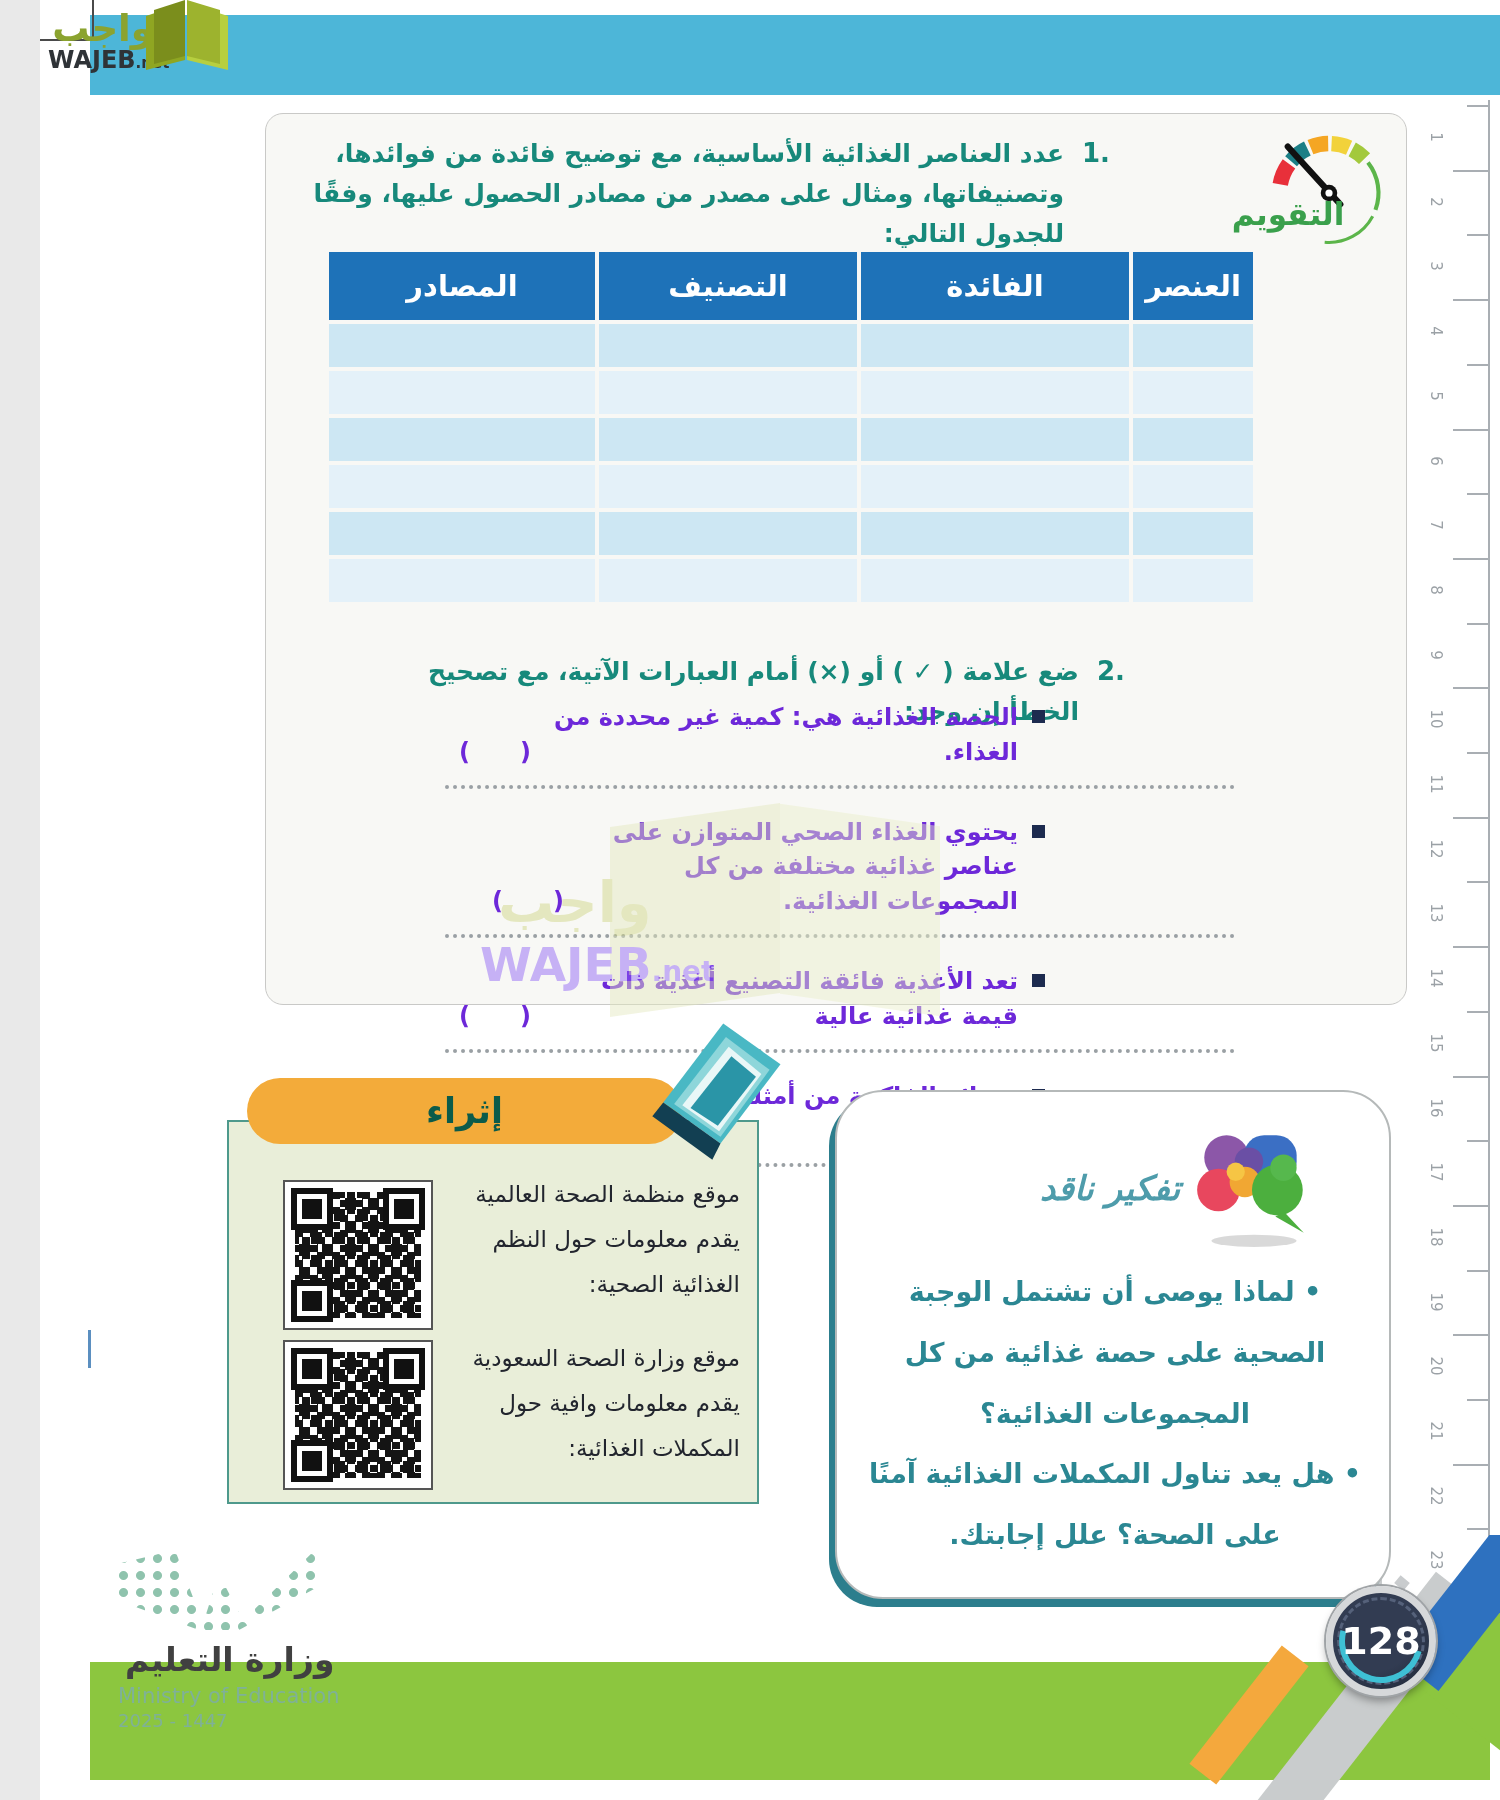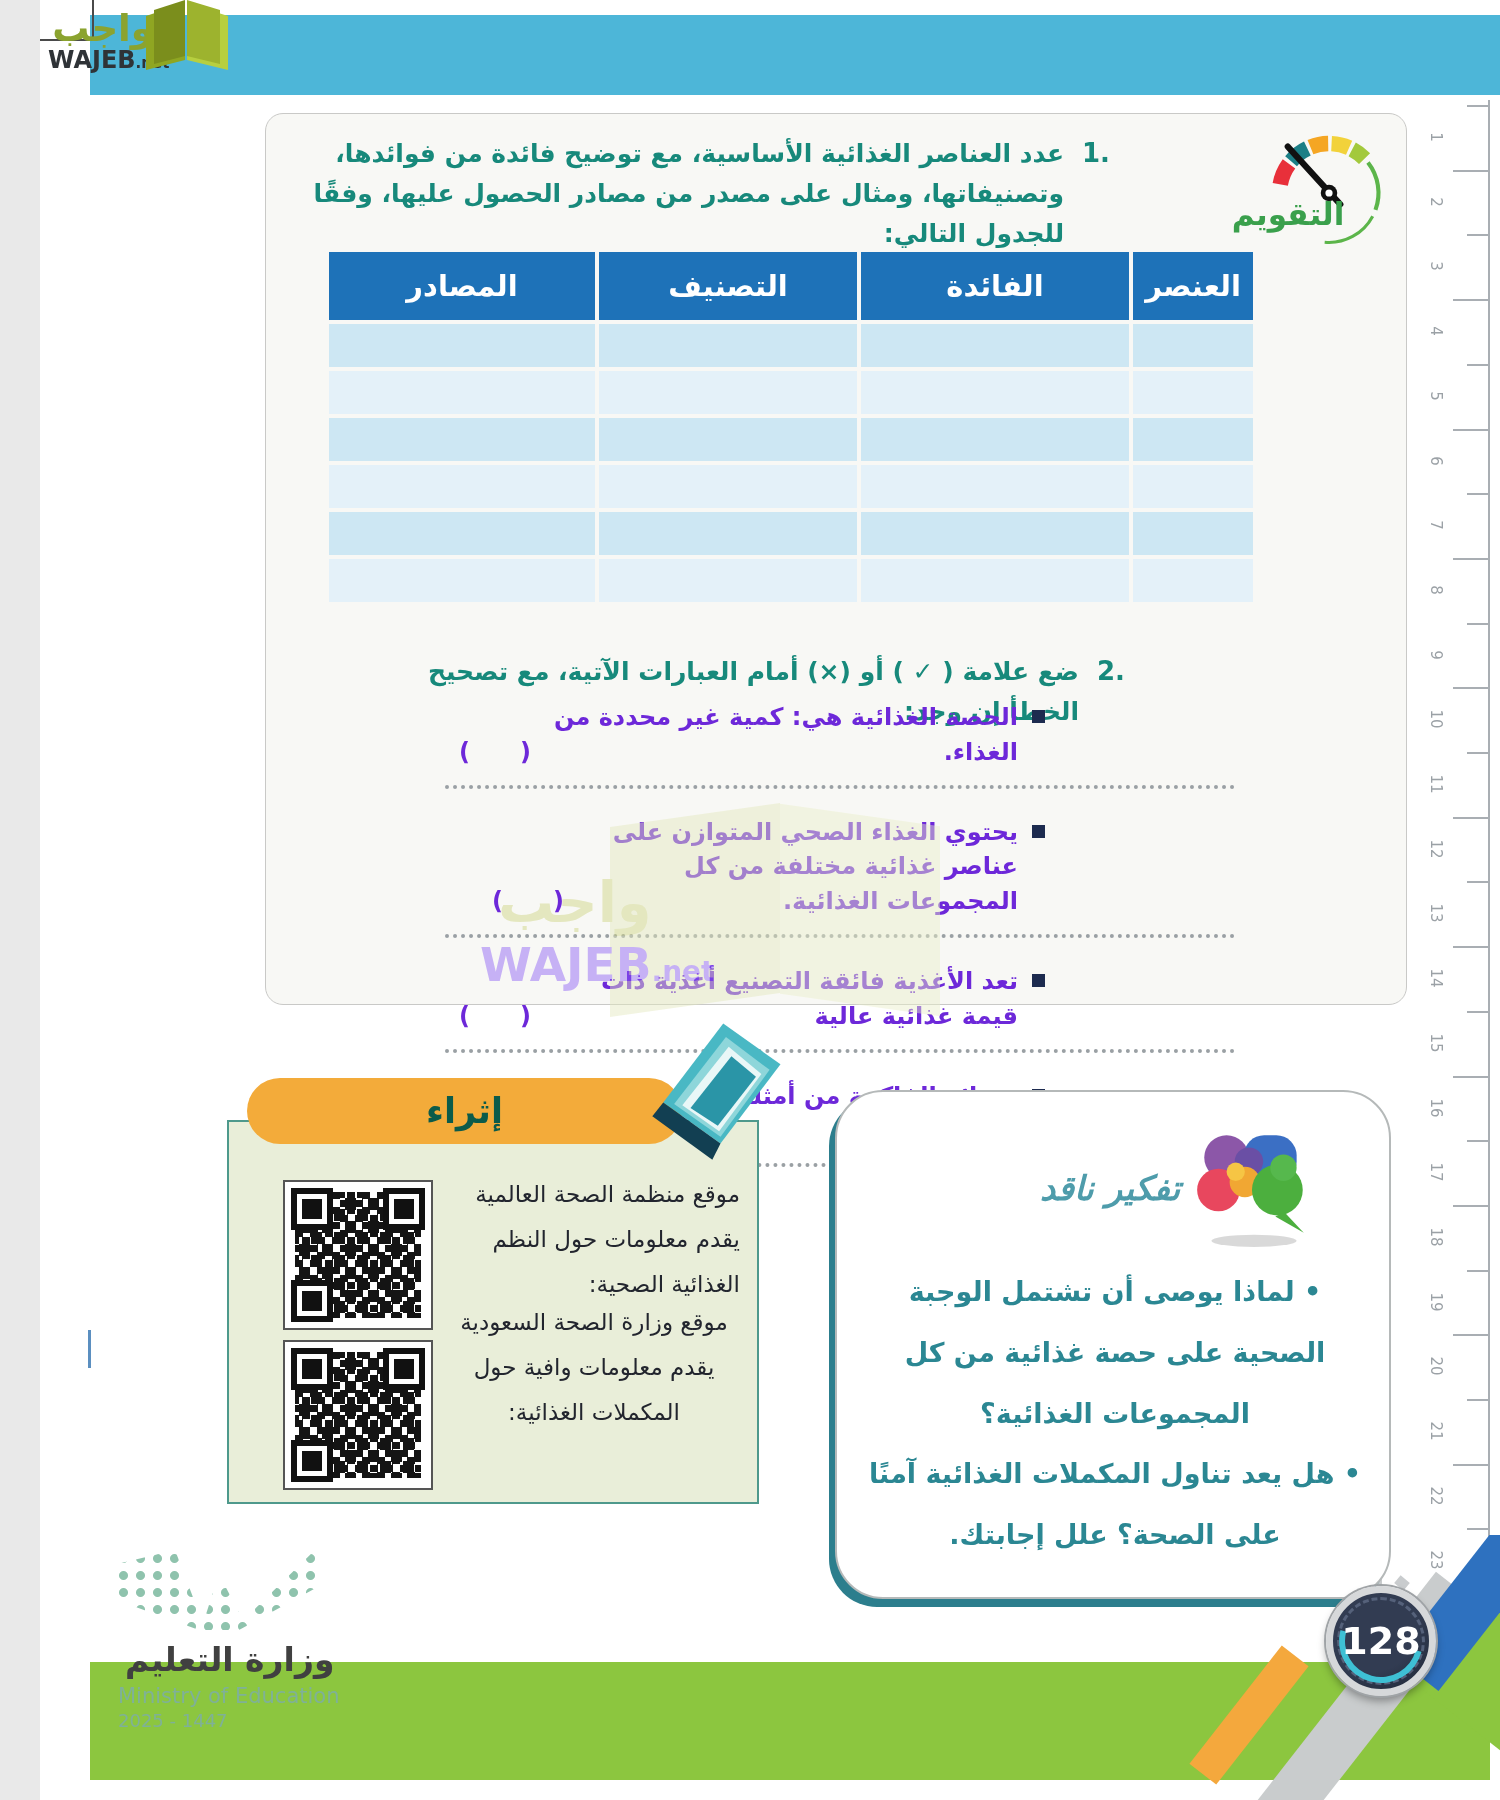--- a/index.html
+++ b/index.html
@@ -79,21 +79,21 @@
   .qr .pat{position:absolute;inset:10px;
     background:
       repeating-conic-gradient(#141414 0% 25%, transparent 0% 50%) 0 0/15px 15px,
       repeating-conic-gradient(transparent 0% 25%, #141414 0% 50%) 4px 6px/23px 23px;}
   .qr .f{position:absolute;width:30px;height:30px;border:6px solid #111;background:#fff;}
   .qr .f::after{content:"";position:absolute;inset:5px;background:#111;}
   .qr .f.tl{left:6px;top:6px;} .qr .f.tr{right:6px;top:6px;} .qr .f.bl{left:6px;bottom:6px;}
   #qr1{left:243px;top:1180px;} #qr2{left:243px;top:1340px;}
   .enrich-text{position:absolute;width:292px;direction:rtl;text-align:right;color:#22252e;
                font-weight:normal;font-size:23px;line-height:1.95;z-index:3;}
-  #etext1{left:408px;top:1172px;} #etext2{left:408px;top:1300px;text-align:center;}
+  #etext1{left:408px;top:1172px;} #etext2{left:408px;top:1336px;}
 
   
   #crit-box{left:795px;top:1090px;width:552px;height:505px;background:#fff;border:2px solid #b5b9b9;
             border-radius:48px;box-shadow:-6px 8px 0 #2c7e8d;z-index:2;}
   #crit-title{left:985px;top:1168px;width:170px;text-align:center;font-size:34px;font-style:italic;
               font-weight:bold;color:#4e9cab;z-index:3;}
   #brain{left:1148px;top:1118px;z-index:3;}
   #crit-bullets{left:825px;top:1262px;width:500px;direction:rtl;z-index:3;}
   .crit-b{color:#2b8793;font-weight:bold;font-size:27px;line-height:2.25;text-align:center;margin:0;}
   .crit-b::before{content:"• ";}

